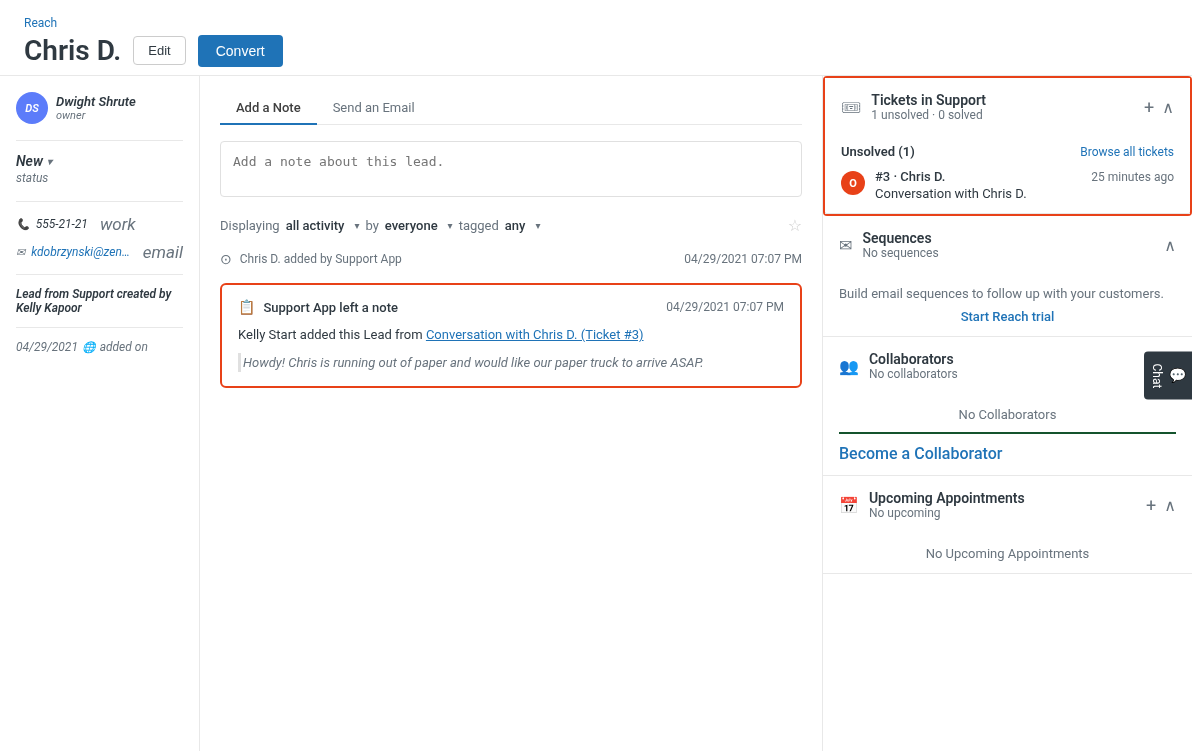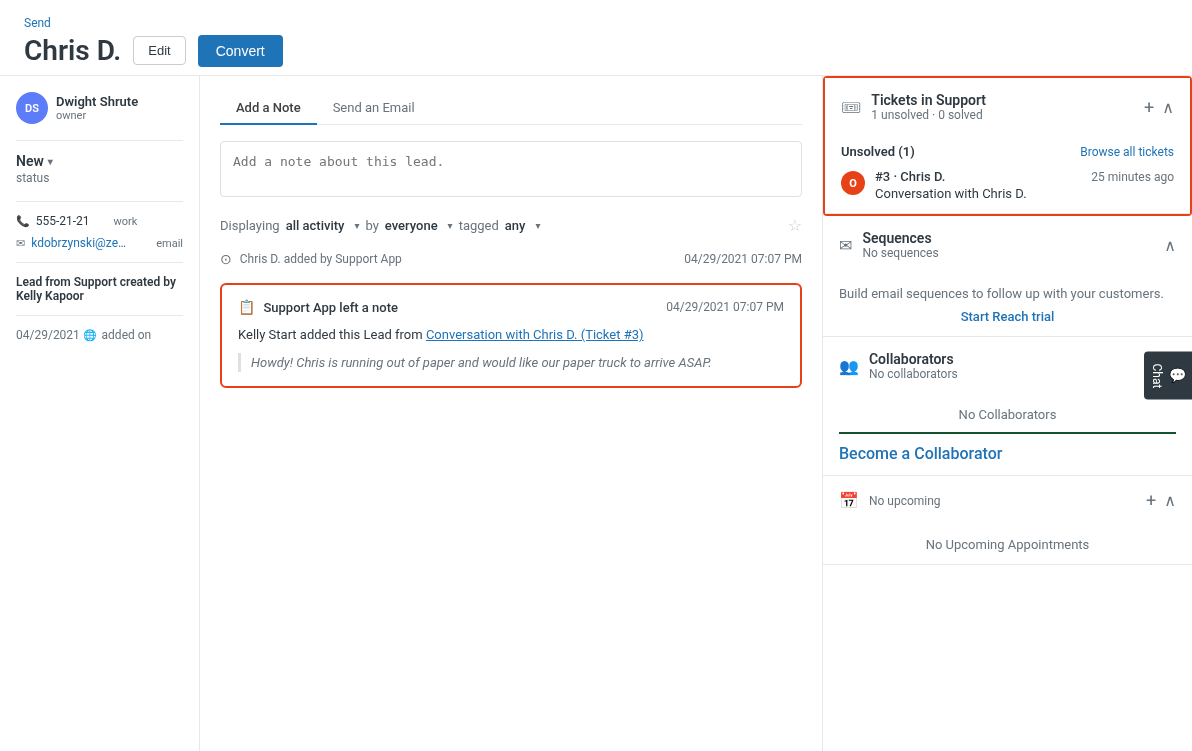--- a/index.html
+++ b/index.html
@@ -12,34 +12,34 @@
     .breadcrumb { font-size: 12px; color: #1f73b7; cursor: pointer; margin-bottom: 4px; }
     .page-title-row { display: flex; align-items: center; gap: 12px; }
     .page-title { font-size: 28px; font-weight: 600; color: #2f3941; }
     .edit-btn { border: 1px solid #ccc; background: #fff; padding: 6px 14px; border-radius: 4px; cursor: pointer; font-size: 13px; color: #2f3941; }
     .convert-btn { background: #1f73b7; color: #fff; border: none; padding: 8px 18px; border-radius: 4px; cursor: pointer; font-size: 14px; font-weight: 500; }
 
     
     .main { display: flex; flex: 1; overflow: hidden; }
 
     
-    .sidebar { width: 200px; border-right: 1px solid #e8e8e8; padding: 16px; flex-shrink: 0; overflow-y: auto; }
+    .sidebar { width: 200px; border-right: 1px solid #e8e8e8; padding: 16px; flex-shrink: 0; overflow-y: auto; font-style: italic; }
     .owner-row { display: flex; align-items: center; gap: 8px; margin-bottom: 16px; }
     .avatar { width: 32px; height: 32px; border-radius: 50%; background: #5c7cfa; color: #fff; display: flex; align-items: center; justify-content: center; font-size: 11px; font-weight: 600; flex-shrink: 0; }
     .owner-info { display: flex; flex-direction: column; }
     .owner-name { font-size: 13px; font-weight: 600; color: #2f3941; }
     .owner-role { font-size: 11px; color: #68737d; }
     .divider { border: none; border-top: 1px solid #e8e8e8; margin: 12px 0; }
     .status-row { margin-bottom: 16px; }
     .status-label { font-size: 12px; color: #68737d; }
     .status-value { font-size: 14px; font-weight: 600; color: #2f3941; display: flex; align-items: center; gap: 4px; }
     .status-caret { font-size: 10px; color: #68737d; }
     .contact-item { display: flex; align-items: center; gap: 6px; font-size: 12px; margin-bottom: 8px; }
     .contact-icon { color: #68737d; font-size: 11px; }
-    .contact-label { color: #68737d; font-size: 11px; margin-left: 18px; }
+    .contact-label { color: #68737d; font-size: 17px; margin-left: 6px; }
     .contact-value { color: #2f3941; }
     .contact-link { color: #1f73b7; white-space: nowrap; overflow: hidden; text-overflow: ellipsis; max-width: 130px; display: inline-block; }
     .lead-source { font-size: 12px; font-weight: 600; color: #2f3941; margin: 12px 0 4px; }
     .added-on { font-size: 12px; color: #68737d; display: flex; align-items: center; gap: 4px; }
     .globe-icon { font-size: 11px; }
 
     
     .center { flex: 1; padding: 16px 20px; overflow-y: auto; }
     .tabs { display: flex; border-bottom: 1px solid #e8e8e8; margin-bottom: 16px; }
     .tab { padding: 8px 16px; font-size: 13px; cursor: pointer; color: #68737d; border-bottom: 2px solid transparent; margin-bottom: -1px; }
@@ -58,21 +58,21 @@
     .activity-time { margin-left: auto; color: #68737d; font-size: 12px; }
 
     
     .note-card { border: 2px solid #e84118; border-radius: 6px; padding: 14px 16px; margin-bottom: 16px; }
     .note-card-header { display: flex; align-items: center; gap: 8px; margin-bottom: 10px; }
     .note-card-icon { font-size: 14px; color: #68737d; }
     .note-card-title { font-size: 13px; font-weight: 500; color: #2f3941; }
     .note-card-time { margin-left: auto; font-size: 12px; color: #68737d; }
     .note-card-body { font-size: 13px; color: #2f3941; line-height: 1.5; margin-bottom: 8px; }
     .note-card-link { color: #1f73b7; text-decoration: underline; cursor: pointer; }
-    .note-card-quote { border-left: 3px solid #e0e0e0; padding-left: 10px; color: #68737d; font-size: 13px; font-style: italic; line-height: 1.5; margin-top: 8px; }
+    .note-card-quote { border-left: 3px solid #e0e0e0; padding-left: 2px; color: #68737d; font-size: 13px; font-style: italic; line-height: 1.5; margin-top: 8px; }
 
     
     .right-sidebar { width: 370px; flex-shrink: 0; border-left: 1px solid #e8e8e8; overflow-y: auto; }
     .widget { border-bottom: 1px solid #e8e8e8; }
     .widget-header { display: flex; align-items: center; padding: 14px 16px; gap: 10px; }
     .widget-icon { font-size: 16px; color: #68737d; }
     .widget-title-group { flex: 1; }
     .widget-title { font-size: 14px; font-weight: 600; color: #2f3941; }
     .widget-subtitle { font-size: 12px; color: #68737d; }
     .widget-actions { display: flex; align-items: center; gap: 8px; }
@@ -111,21 +111,21 @@
     
     .chat-btn { position: fixed; right: 0; top: 50%; transform: translateY(-50%); background: #2f3941; color: #fff; writing-mode: vertical-rl; text-orientation: mixed; padding: 12px 6px; font-size: 12px; border-radius: 4px 0 0 4px; cursor: pointer; display: flex; flex-direction: column; align-items: center; gap: 6px; z-index: 100; }
     .chat-bubble-icon { font-size: 14px; }
   </style>
 </head>
 <body>
 
 <div class="page">
 
   <div class="header">
-    <div class="breadcrumb">Send</div>
+    <div class="breadcrumb">Reach</div>
     <div class="page-title-row">
       <span class="page-title">Chris D.</span>
       <button class="edit-btn">Edit</button>
       <button class="convert-btn">Convert</button>
     </div>
   </div>
 
   <div class="main">
 
     <div class="sidebar">
@@ -277,20 +277,21 @@
         <div class="collab-body">
           <div class="collab-empty">No Collaborators</div>
           <span class="collab-cta">Become a Collaborator</span>
         </div>
       </div>
 
       <div class="widget">
         <div class="widget-header">
           <span class="widget-icon">📅</span>
           <div class="widget-title-group">
+            <div class="widget-title">Upcoming Appointments</div>
             <div class="widget-subtitle">No upcoming</div>
           </div>
           <div class="widget-actions">
             <span class="widget-add">+</span>
             <span class="widget-collapse">∧</span>
           </div>
         </div>
         <div class="appt-body">
           <div class="appt-empty">No Upcoming Appointments</div>
         </div>

